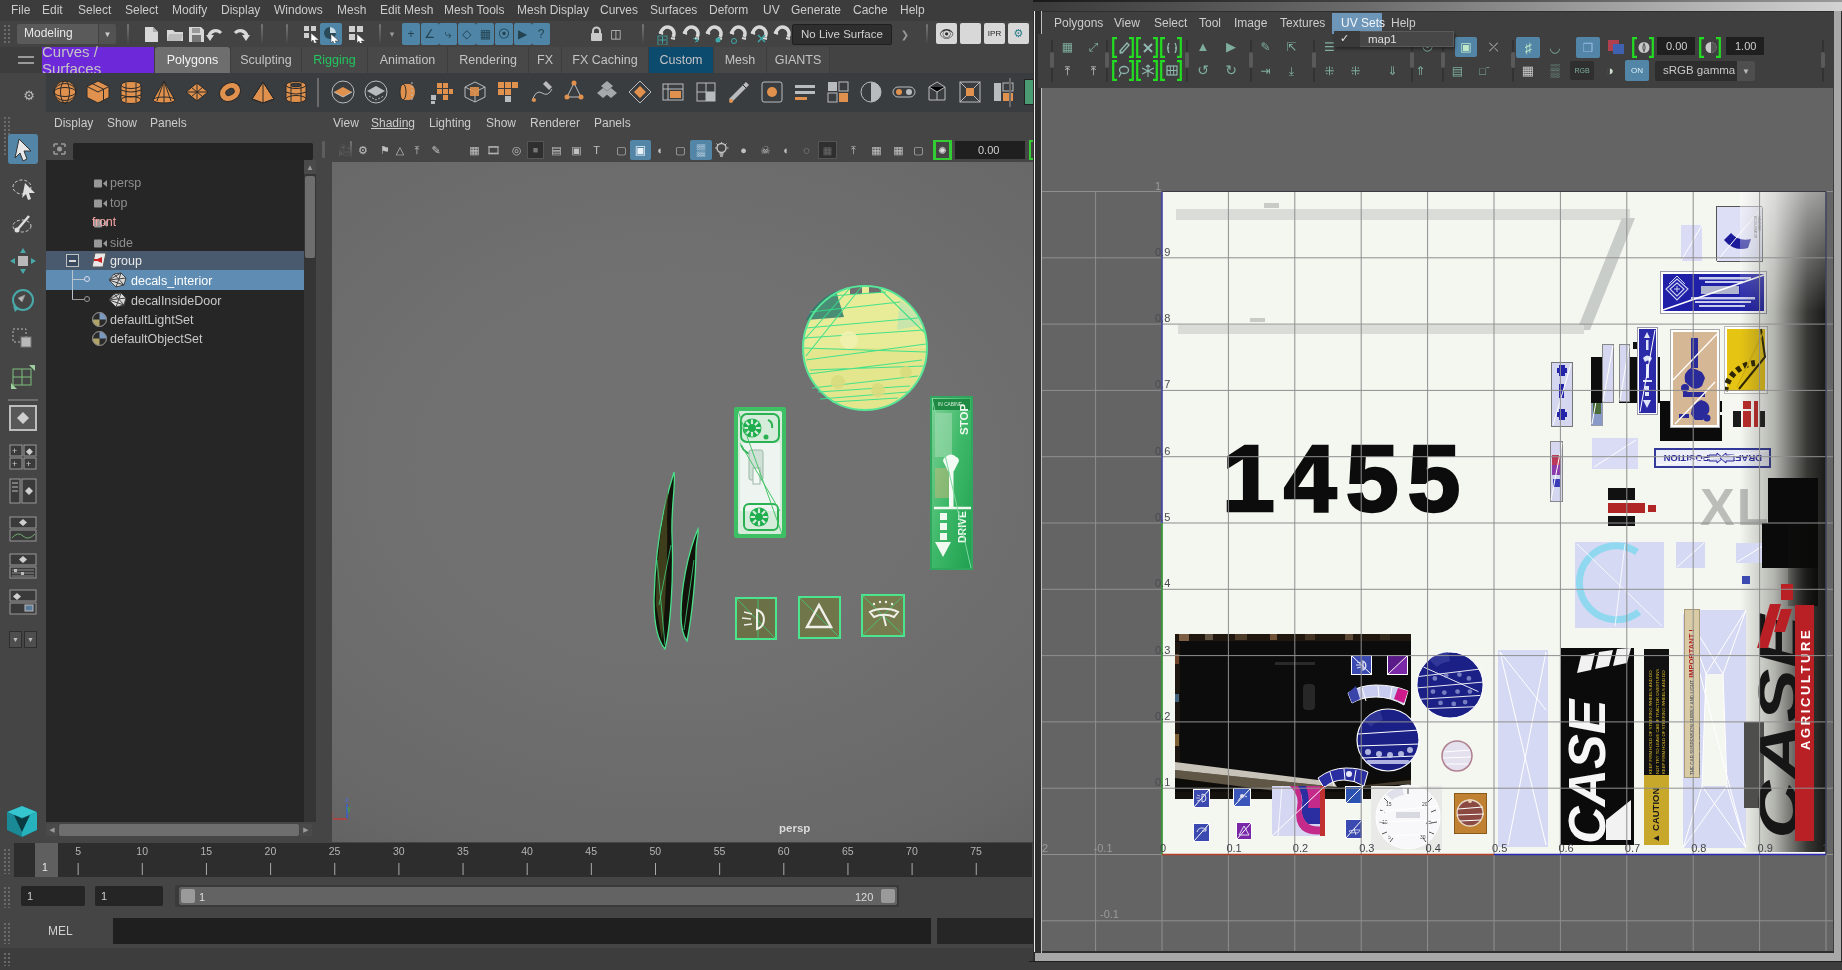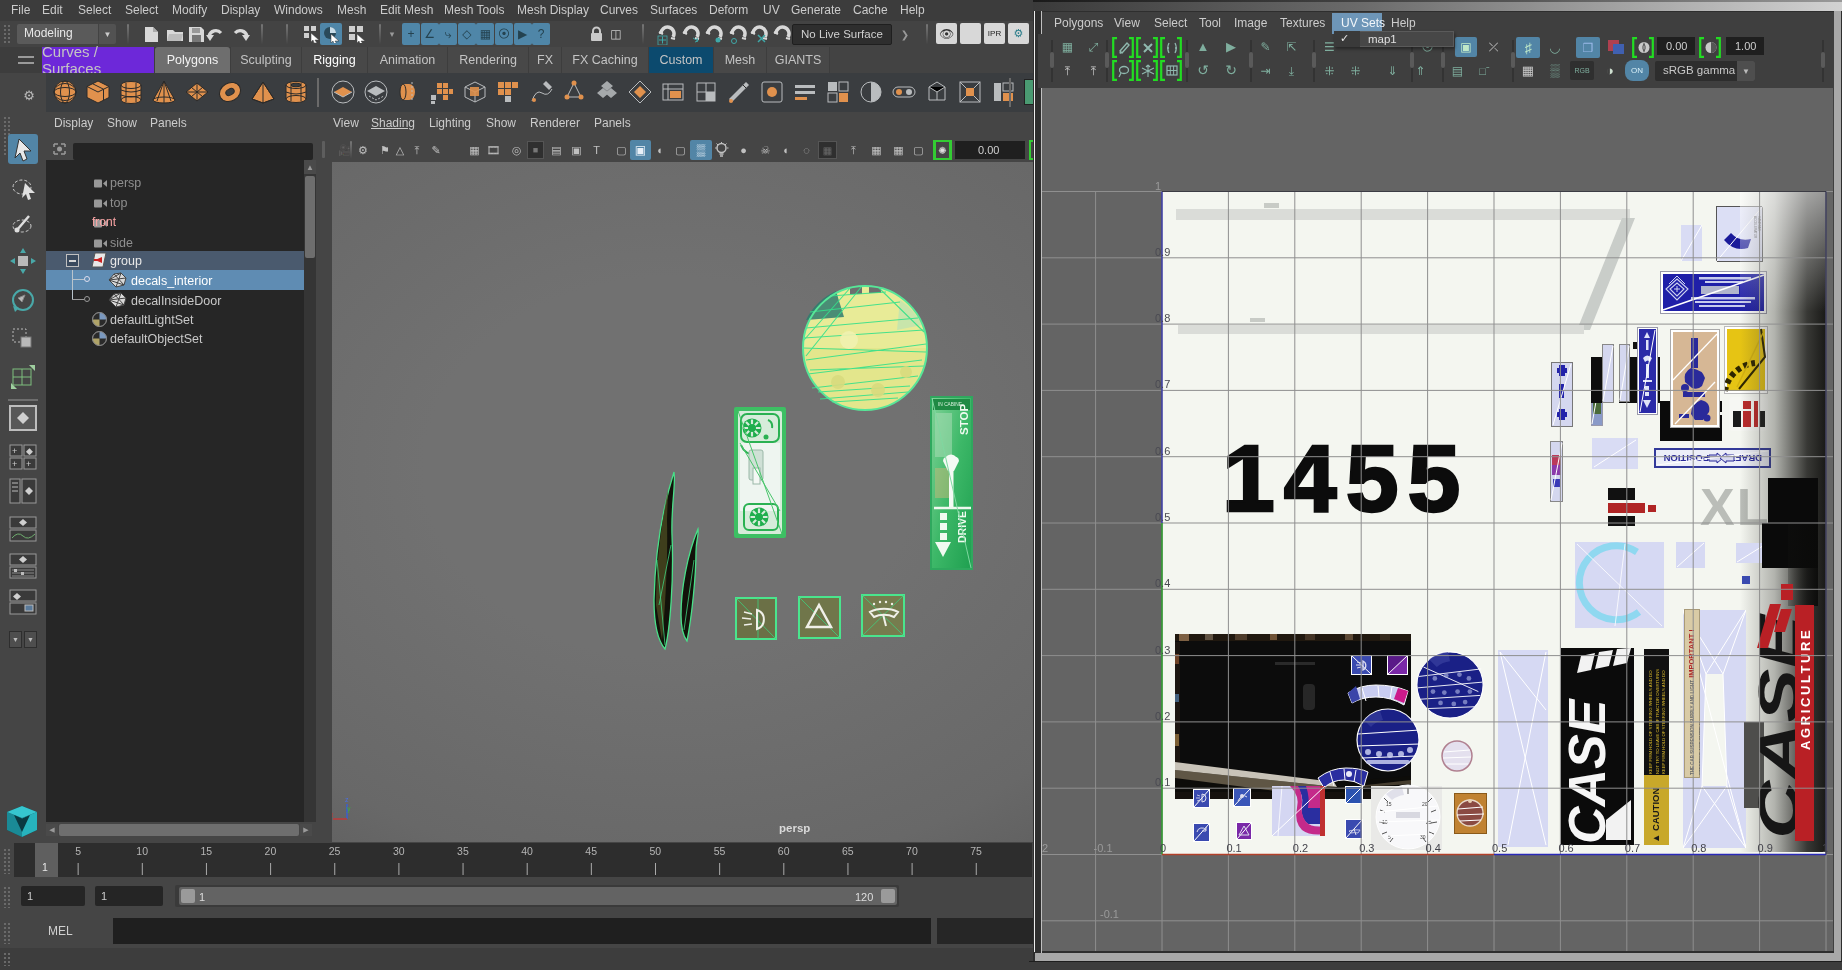--- a/index.html
+++ b/index.html
@@ -133,21 +133,21 @@
 <div class="ic" style="left:936px;top:23px;width:21px;height:21px;font-size:12px;color:#333;background:#d8d8d8;border-radius:2px;">👁</div>
 <div class="ic" style="left:960px;top:23px;width:21px;height:21px;font-size:11px;color:#333;background:#d8d8d8;border-radius:2px;"></div>
 <div class="ic" style="left:984px;top:23px;width:21px;height:21px;font-size:8px;color:#222;background:#d8d8d8;border-radius:2px;">IPR</div>
 <div class="ic" style="left:1008px;top:23px;width:21px;height:21px;font-size:11px;color:#2a7d8a;background:#d8d8d8;border-radius:2px;">⚙</div>
 <div class="abs" style="left:0px;top:47px;width:1842px;height:26px;background:#3d3d3d;"></div>
 <div class="abs" style="left:830px;top:47px;width:1012px;height:26px;background:#434343;"></div>
 <div class="abs" style="left:18px;top:56px;width:16px;height:8px;background:#3d3d3d;border-top:2px solid #9a9a9a;border-bottom:2px solid #9a9a9a;"></div>
 <div class="abs" style="left:42px;top:47px;width:112px;height:26px;background:#6d28d9;display:flex;align-items:center;justify-content:center;color:#c4c4c4;font-size:15px;">Curves / Surfaces</div>
 <div class="abs" style="left:155px;top:47px;width:75px;height:26px;background:#6e6e6e;border-radius:3px 3px 0 0;display:flex;align-items:center;justify-content:center;color:#f2f2f2;font-size:12.5px;">Polygons</div>
 <div class="abs" style="left:231px;top:47px;width:70px;height:26px;background:#484848;display:flex;align-items:center;justify-content:center;color:#c4c4c4;font-size:12.5px;">Sculpting</div>
-<div class="abs" style="left:302px;top:47px;width:65px;height:26px;background:#484848;display:flex;align-items:center;justify-content:center;color:#ffffff;font-size:12.5px;">Rigging</div>
+<div class="abs" style="left:302px;top:47px;width:65px;height:26px;background:#484848;display:flex;align-items:center;justify-content:center;color:#22c55e;font-size:12.5px;">Rigging</div>
 <div class="abs" style="left:368px;top:47px;width:79px;height:26px;background:#484848;display:flex;align-items:center;justify-content:center;color:#c4c4c4;font-size:12.5px;">Animation</div>
 <div class="abs" style="left:448px;top:47px;width:80px;height:26px;background:#484848;display:flex;align-items:center;justify-content:center;color:#c4c4c4;font-size:12.5px;">Rendering</div>
 <div class="abs" style="left:529px;top:47px;width:32px;height:26px;background:#484848;display:flex;align-items:center;justify-content:center;color:#c4c4c4;font-size:12.5px;">FX</div>
 <div class="abs" style="left:562px;top:47px;width:86px;height:26px;background:#484848;display:flex;align-items:center;justify-content:center;color:#c4c4c4;font-size:12.5px;">FX Caching</div>
 <div class="abs" style="left:649px;top:47px;width:64px;height:26px;background:#0c4a6e;display:flex;align-items:center;justify-content:center;color:#c4c4c4;font-size:12.5px;">Custom</div>
 <div class="abs" style="left:714px;top:47px;width:52px;height:26px;background:#484848;display:flex;align-items:center;justify-content:center;color:#c4c4c4;font-size:12.5px;">Mesh</div>
 <div class="abs" style="left:767px;top:47px;width:62px;height:26px;background:#484848;display:flex;align-items:center;justify-content:center;color:#c4c4c4;font-size:12.5px;">GIANTS</div>
 <div class="abs" style="left:0px;top:73px;width:1842px;height:39px;background:#3a3d40;"></div>
 <div class="abs" style="left:0px;top:73px;width:46px;height:39px;background:#454545;"></div>
 <div class="ic" style="left:22px;top:88px;width:14px;height:14px;font-size:13px;color:#b9b9b9;">⚙</div>
@@ -785,21 +785,21 @@
 <div class="ic" style="left:1320px;top:62px;width:19px;height:17px;font-size:12px;color:#7fae9e;">⁜</div>
 <div class="ic" style="left:1346px;top:62px;width:19px;height:17px;font-size:12px;color:#7fae9e;">⁜</div>
 <div class="ic" style="left:1383px;top:62px;width:19px;height:17px;font-size:12px;color:#7fae9e;">⇓</div>
 <div class="ic" style="left:1411px;top:62px;width:19px;height:17px;font-size:12px;color:#7fae9e;">⇑</div>
 <div class="ic" style="left:1448px;top:62px;width:19px;height:17px;font-size:12px;color:#7fae9e;">▤</div>
 <div class="ic" style="left:1475px;top:62px;width:19px;height:17px;font-size:11px;color:#7fae9e;">□ˉ</div>
 <div class="ic" style="left:1518px;top:61px;width:20px;height:19px;font-size:13px;color:#c8c8c8;">▦</div>
 <div class="ic" style="left:1545px;top:61px;width:20px;height:19px;font-size:13px;color:#7fae9e;">▒</div>
 <div class="ic" style="left:1570px;top:61px;width:24px;height:19px;font-size:7px;color:#7fae9e;background:#2f2f2f;border-radius:2px;">RGB</div>
 <div class="ic" style="left:1600px;top:61px;width:20px;height:19px;font-size:13px;color:#cfe0d0;">◑</div>
-<div class="ic" style="left:1625px;top:60px;width:24px;height:21px;font-size:8px;color:#d8f0f8;background:#5285a6;border-radius:8px;">ON</div>
+<div class="ic" style="left:1625px;top:60px;width:24px;height:21px;font-size:8px;color:#d8f0f8;background:#5285a6;border-radius:2px;">ON</div>
 <div class="abs" style="left:1655px;top:61px;width:100px;height:20px;background:#2d2d2d;border-radius:2px;"></div>
 <div class="txt" style="left:1663px;top:64px;font-size:11.5px;color:#c8c8c8;">sRGB gamma</div>
 <div class="abs" style="left:1737px;top:61px;width:18px;height:20px;background:#4e4e4e;border-radius:0 2px 2px 0;color:#bbb;font-size:8px;display:flex;align-items:center;justify-content:center;">▼</div>
 <div class="abs" style="left:1822px;top:40px;width:2px;height:42px;background:#333;"></div>
 <div class="abs" style="left:1821px;top:52px;width:4px;height:16px;background:#5a5a5a;border-radius:2px;"></div>
 <div class="abs" style="left:1334px;top:31px;width:120px;height:16px;background:#474747;border:1px solid #5a5a5a;box-shadow:1px 2px 3px rgba(0,0,0,0.4);"></div>
 <div class="abs" style="left:1334px;top:31px;width:26px;height:16px;background:#3a3a3a;"></div>
 <div class="txt" style="left:1340px;top:32px;font-size:11px;color:#e8e8e8;">✓</div>
 <div class="txt" style="left:1368px;top:33px;font-size:11.5px;color:#e0e0e0;">map1</div>
 <div class="abs" style="left:1042px;top:88px;width:791px;height:863px;background:#646464;overflow:hidden;"></div>

